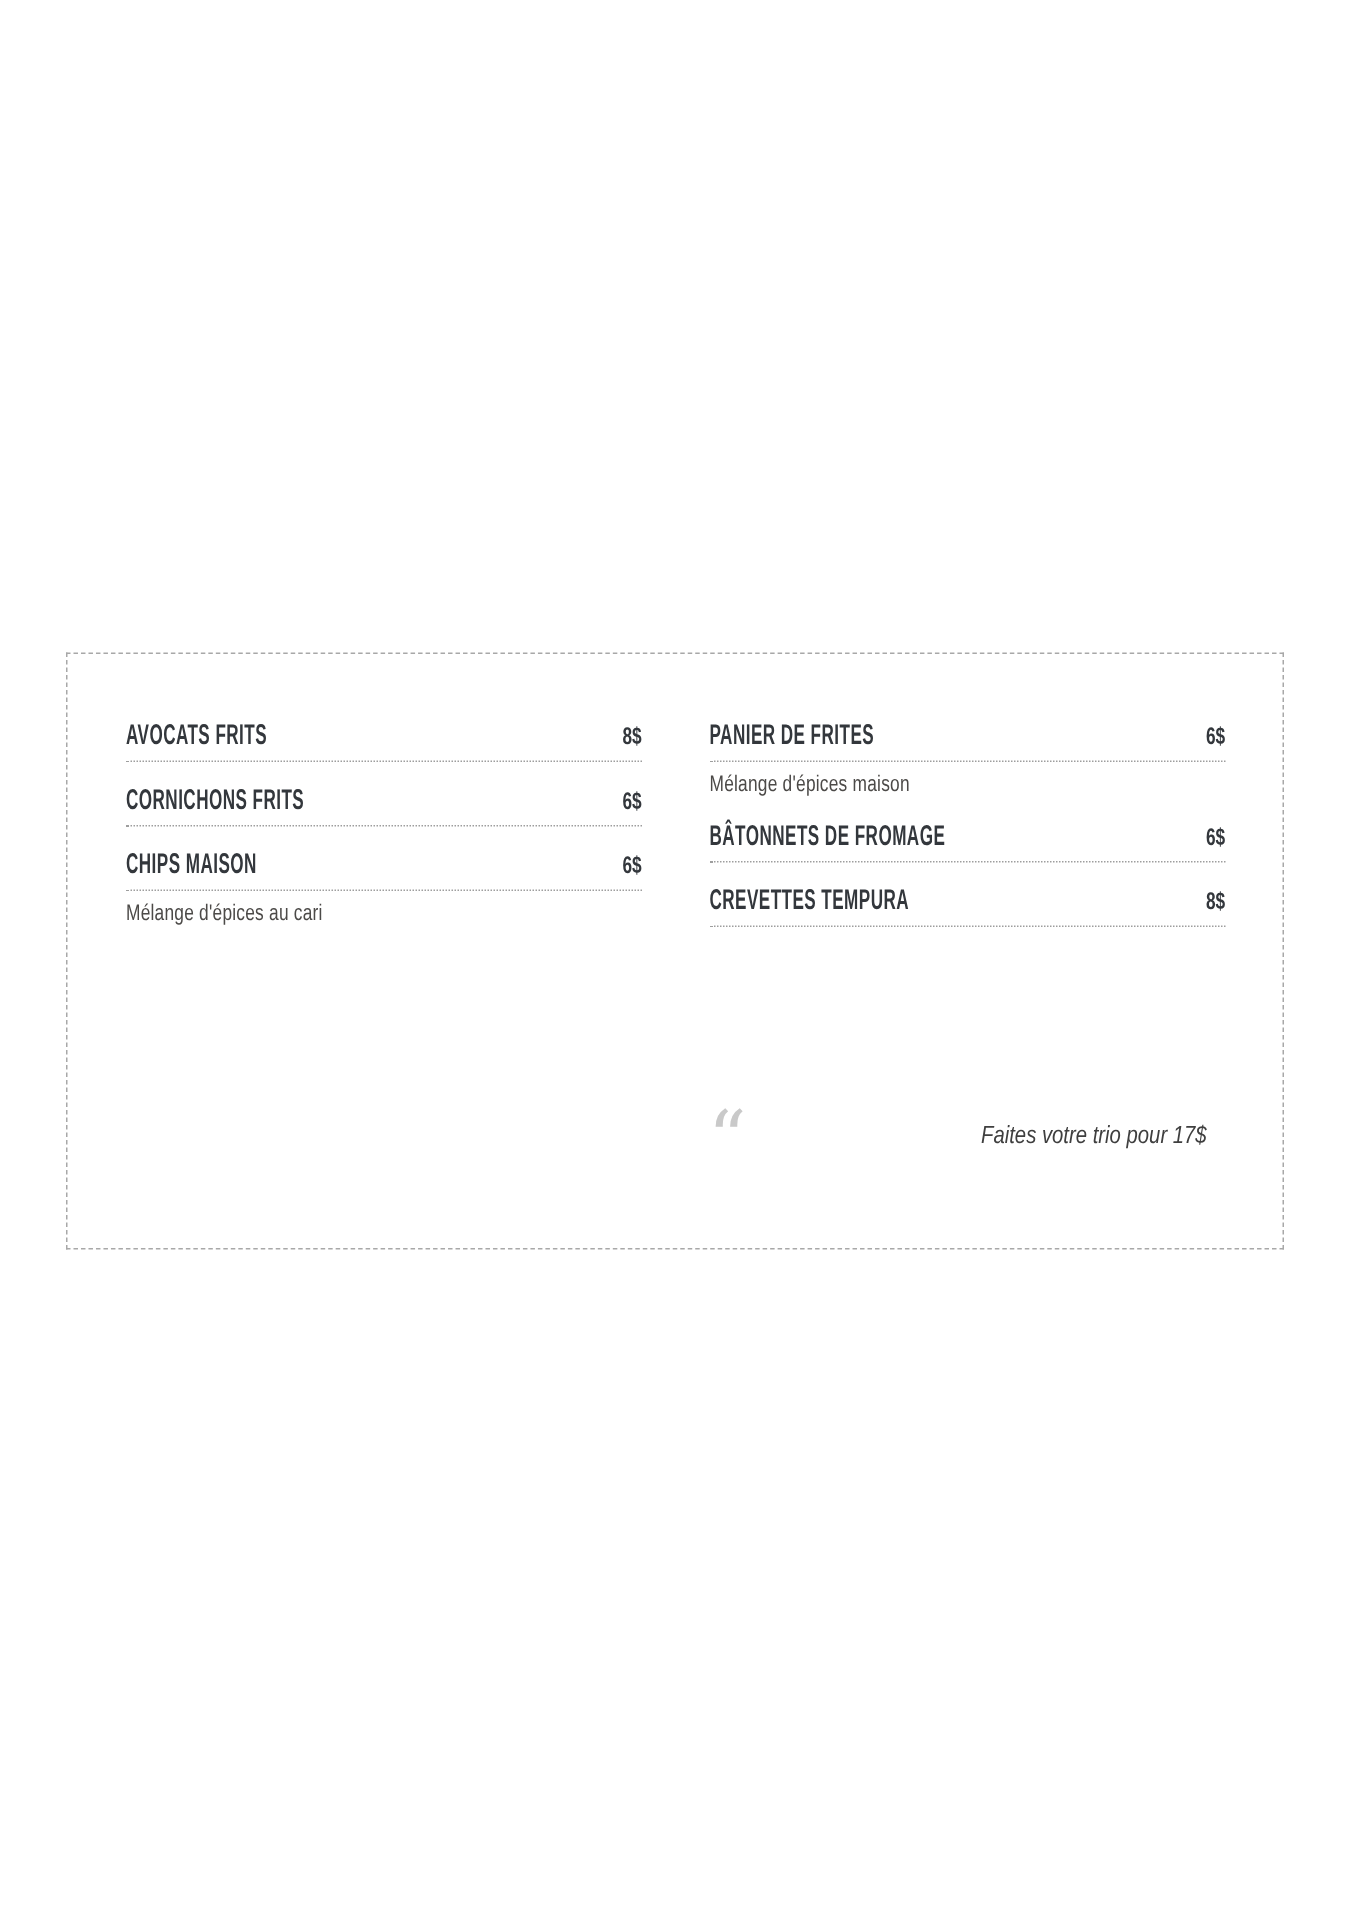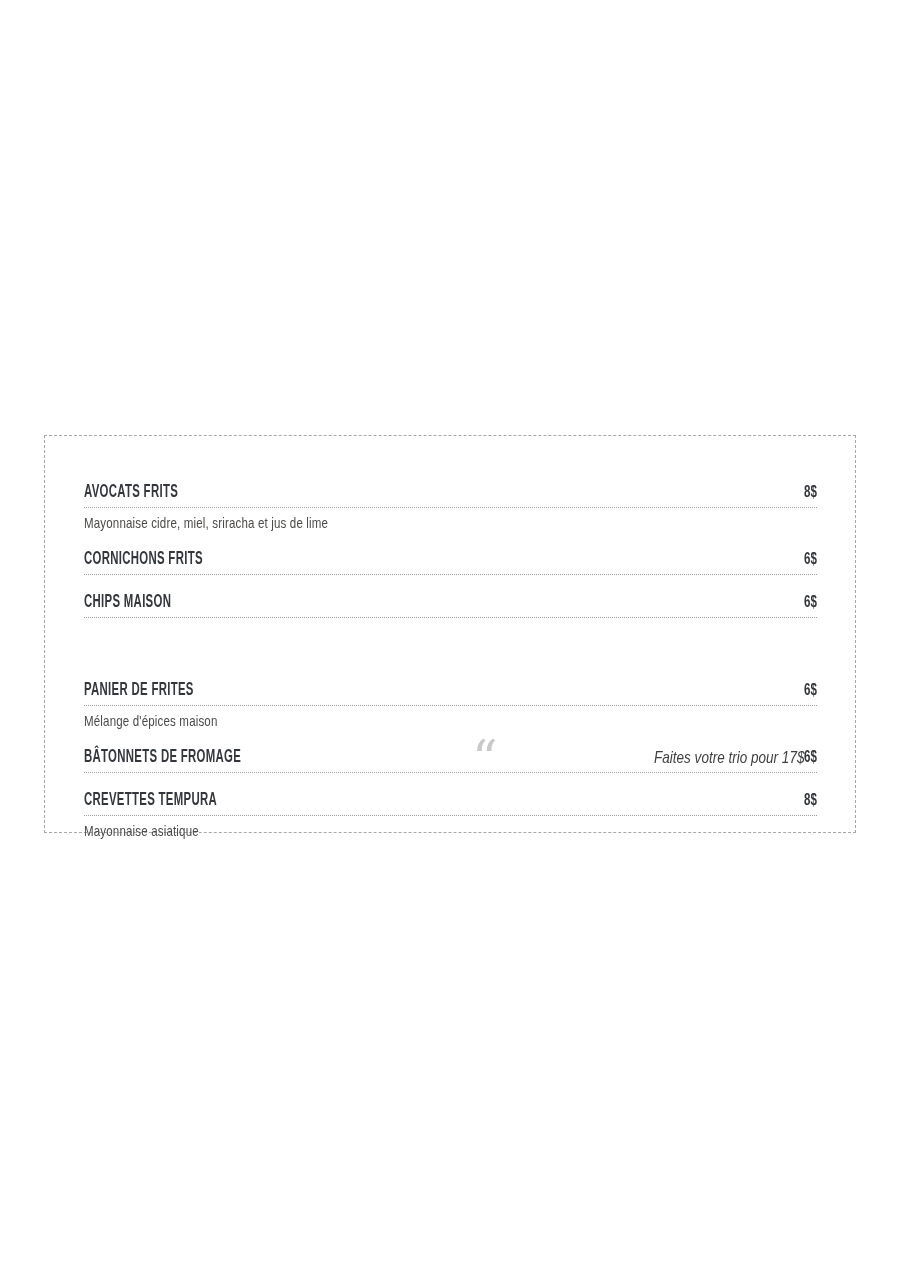--- a/index.html
+++ b/index.html
@@ -21,21 +21,20 @@
     width: 812px;
     height: 398px;
     box-sizing: border-box;
     border: 1px dashed #a8a8a8;
     padding: 46px 38px 0 39px;
     background: #ffffff;
   }
   .columns {
     display: flex;
     gap: 45px;
-    flex-direction: column;
   }
   .col {
     flex: 1;
     min-width: 0;
   }
   .menu-item {
     margin-bottom: 17px;
   }
   .item-header {
     display: flex;
@@ -104,34 +103,34 @@
 
 <div class="menu-card">
   <div class="columns">
 
     <div class="col">
       <div class="menu-item">
         <div class="item-header">
           <span class="item-name">AVOCATS FRITS</span>
           <span class="item-price">8$</span>
         </div>
-        <div class="item-desc">
-          <span>Mayonnaise cidre, miel, sriracha et jus de lime</span>
-        </div>
       </div>
       <div class="menu-item">
         <div class="item-header">
           <span class="item-name">CORNICHONS FRITS</span>
           <span class="item-price">6$</span>
         </div>
       </div>
       <div class="menu-item">
         <div class="item-header">
           <span class="item-name">CHIPS MAISON</span>
           <span class="item-price">6$</span>
+        </div>
+        <div class="item-desc">
+          <span>Mélange d'épices au cari</span>
         </div>
       </div>
     </div>
 
     <div class="col">
       <div class="menu-item">
         <div class="item-header">
           <span class="item-name">PANIER DE FRITES</span>
           <span class="item-price">6$</span>
         </div>
@@ -143,23 +142,20 @@
         <div class="item-header">
           <span class="item-name">BÂTONNETS DE FROMAGE</span>
           <span class="item-price">6$</span>
         </div>
       </div>
       <div class="menu-item">
         <div class="item-header">
           <span class="item-name">CREVETTES TEMPURA</span>
           <span class="item-price">8$</span>
         </div>
-        <div class="item-desc">
-          <span>Mayonnaise asiatique</span>
-        </div>
       </div>
     </div>
 
   </div>
 
   <span class="quote-icon">“</span>
   <span class="promo-text">Faites votre trio pour 17$</span>
 </div>
 
 </body></html>

